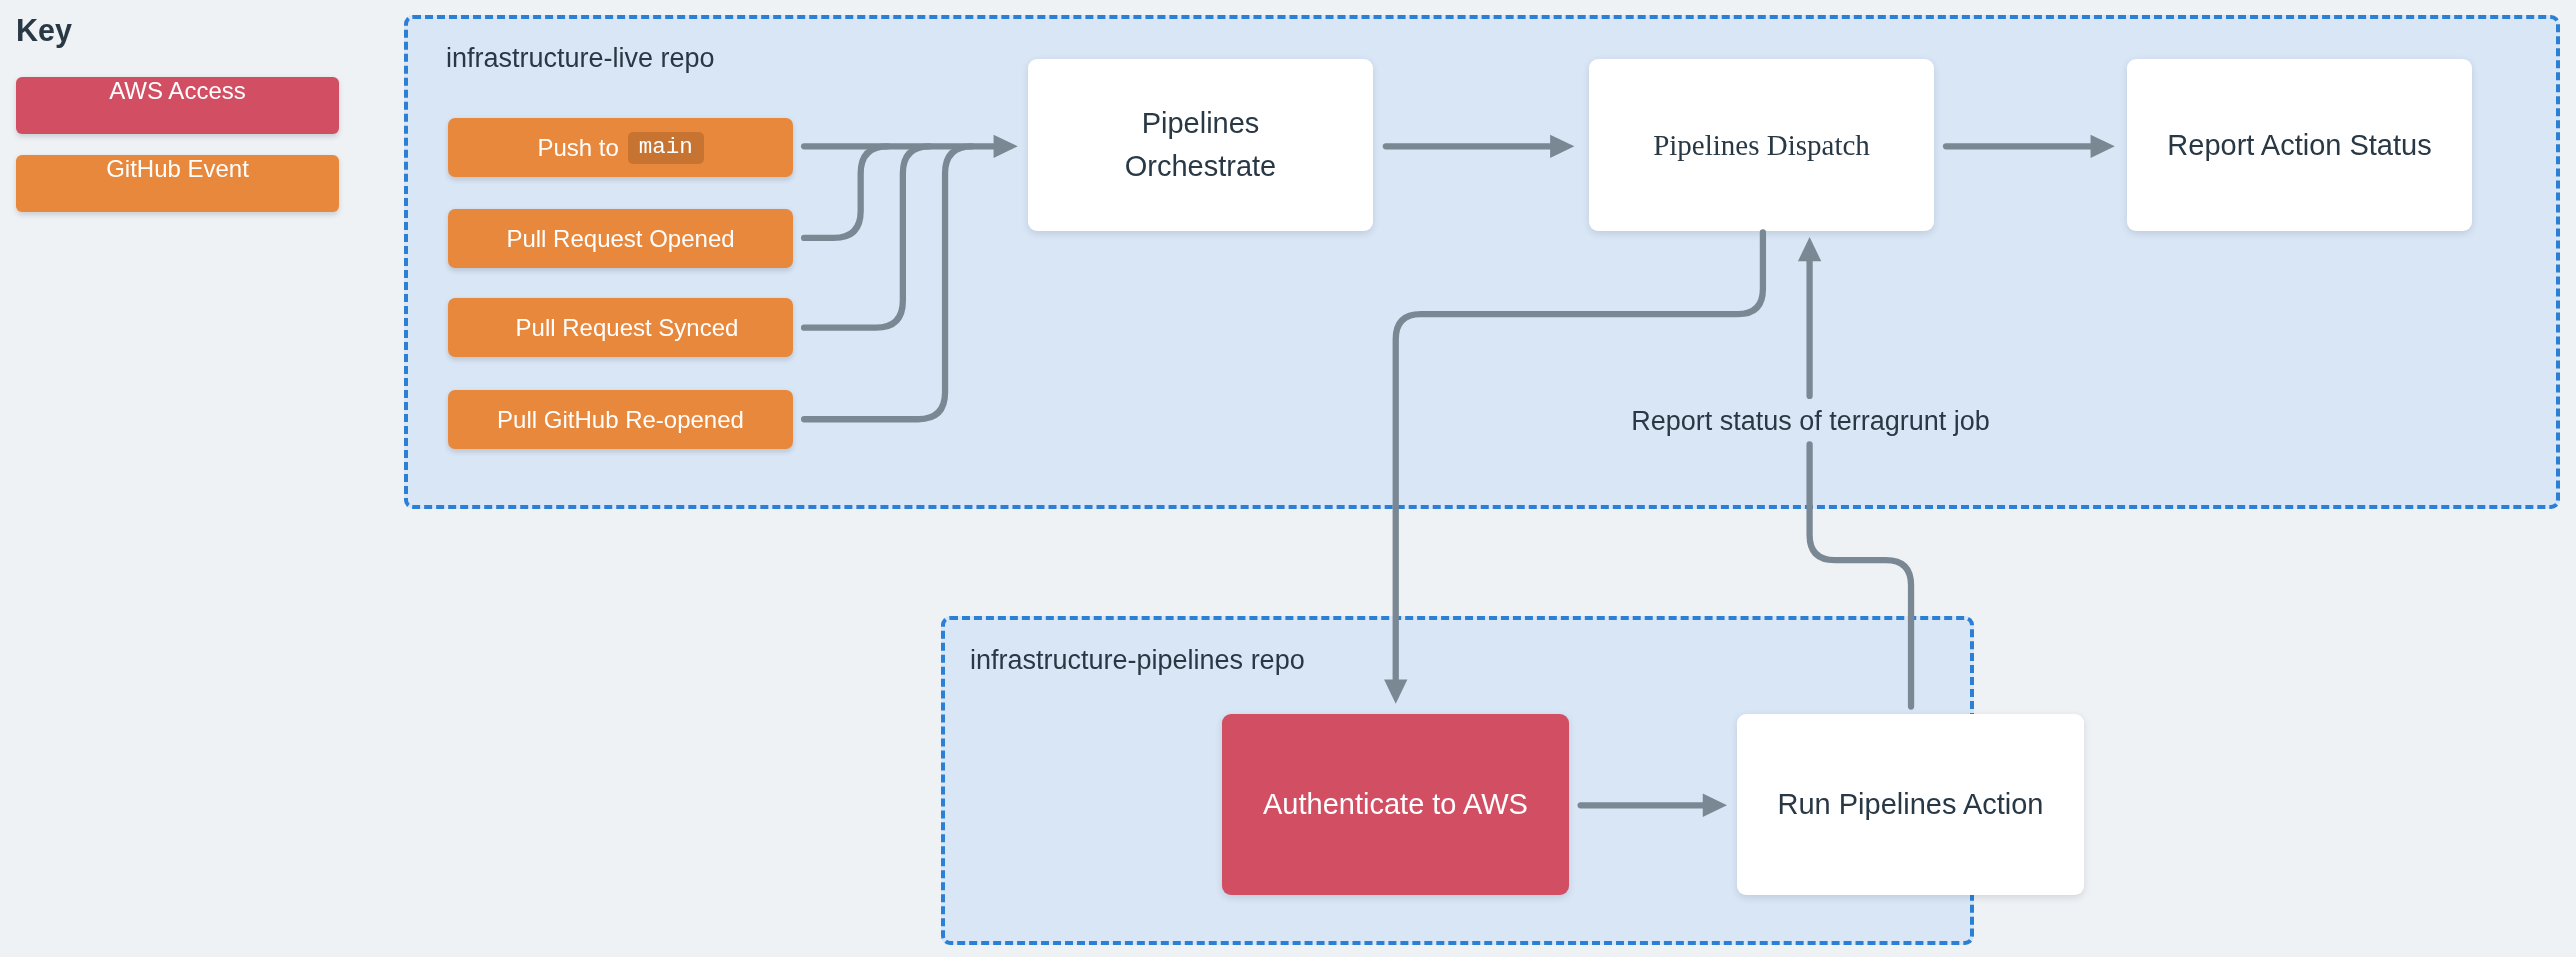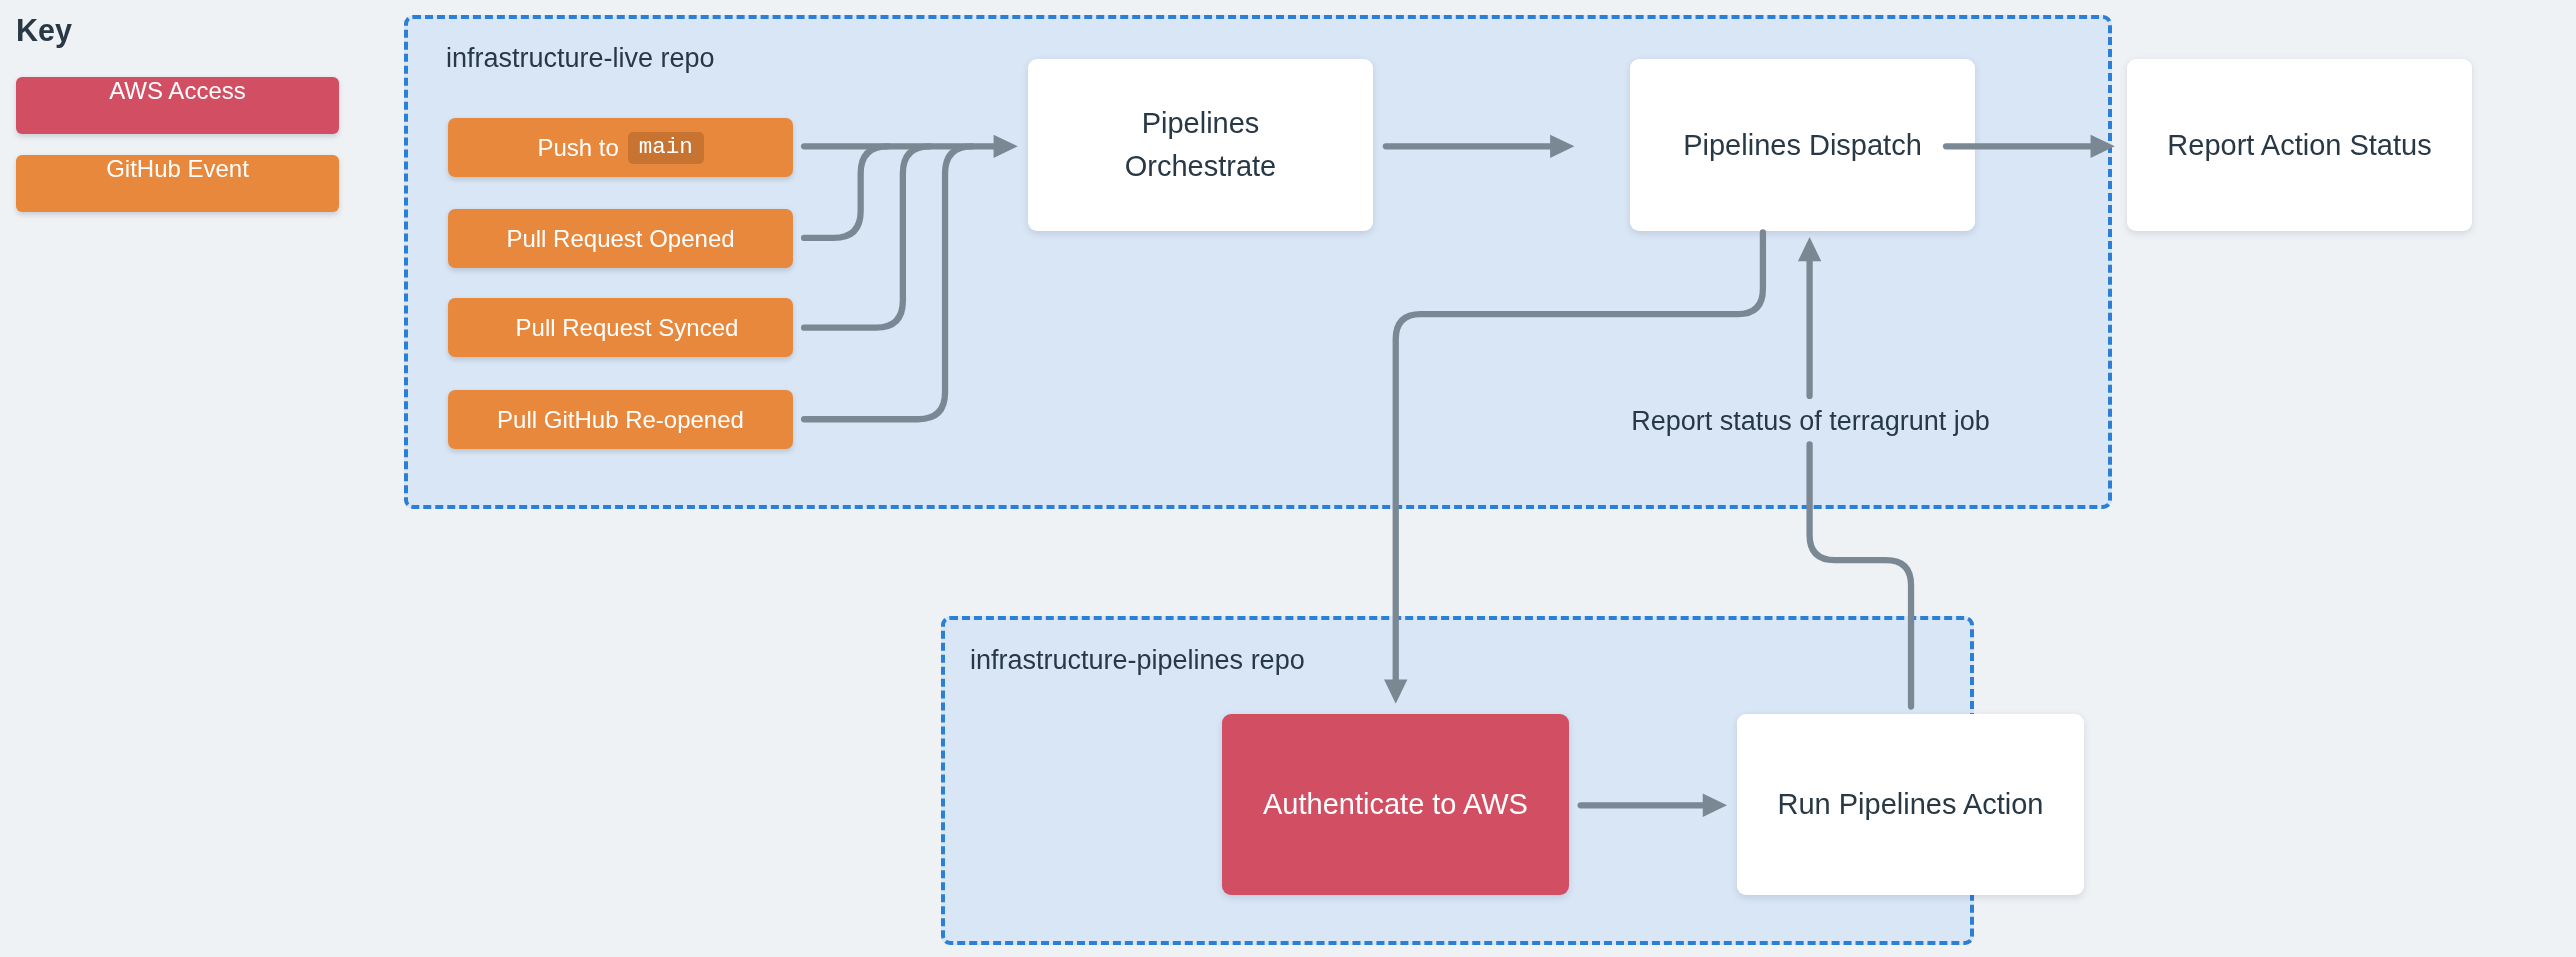--- a/index.html
+++ b/index.html
@@ -49,21 +49,21 @@
   .repo-container {
     position: absolute;
     box-sizing: border-box;
     background: #d9e6f6;
     border: 4.5px dashed #2b7fd4;
     border-radius: 9px;
   }
   .repo-live {
     left: 404px;
     top: 15.3px;
-    width: 1708px;
+    width: 2156px;
     height: 494px;
   }
   .repo-pipelines {
     left: 941px;
     top: 616px;
     width: 1033px;
     height: 329px;
   }
   .repo-title {
     position: absolute;
@@ -118,21 +118,21 @@
     align-items: center;
     justify-content: center;
     text-align: center;
     font-size: 29px;
     line-height: 43px;
     box-shadow: 0 2.7px 7.2px rgba(41,56,69,0.14);
     box-sizing: border-box;
     white-space: pre-line;
   }
   .node-orchestrate { left: 620px;  top: 40px; }
-  .node-dispatch    { left: 1222px; top: 40px; }
+  .node-dispatch    { left: 1181px; top: 40px; font-family: Liberation Serif, serif; }
   .node-report      { left: 1719px; top: 40px; }
   .node-auth {
     left: 277px; top: 94px;
     width: 347px; height: 181px;
     background: #d14e63;
     color: #ffffff;
     text-align: right;
   }
   .node-run {
     left: 792px; top: 94px;

